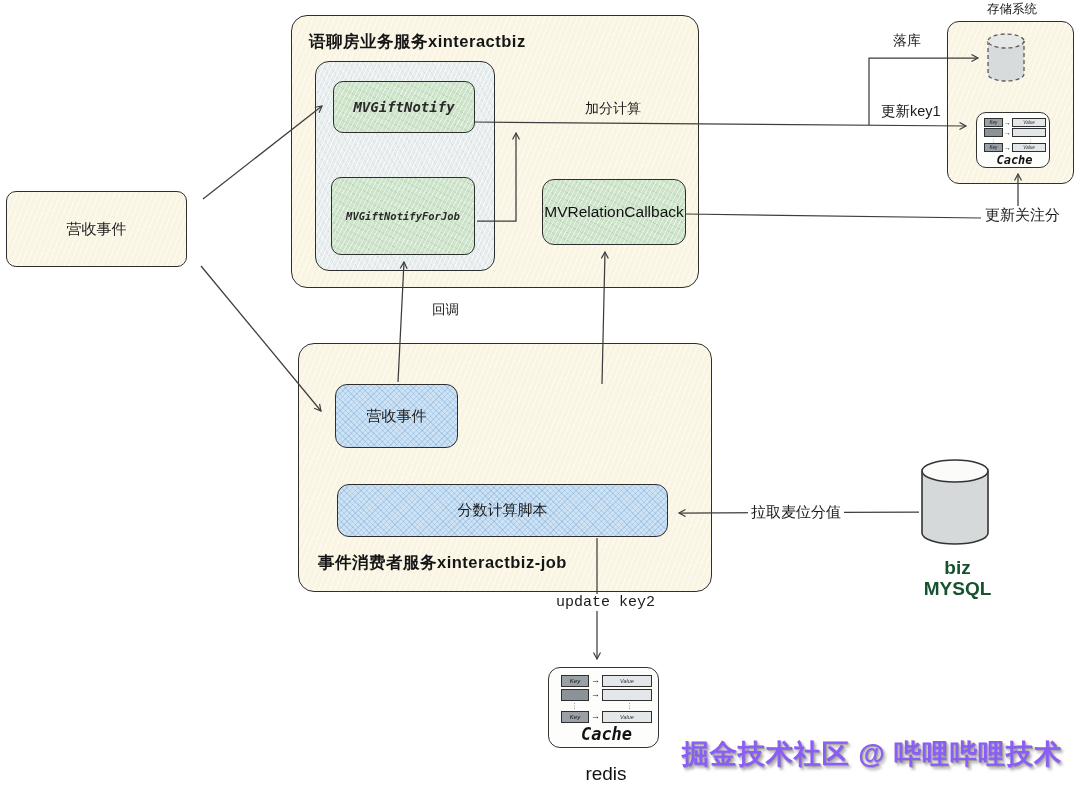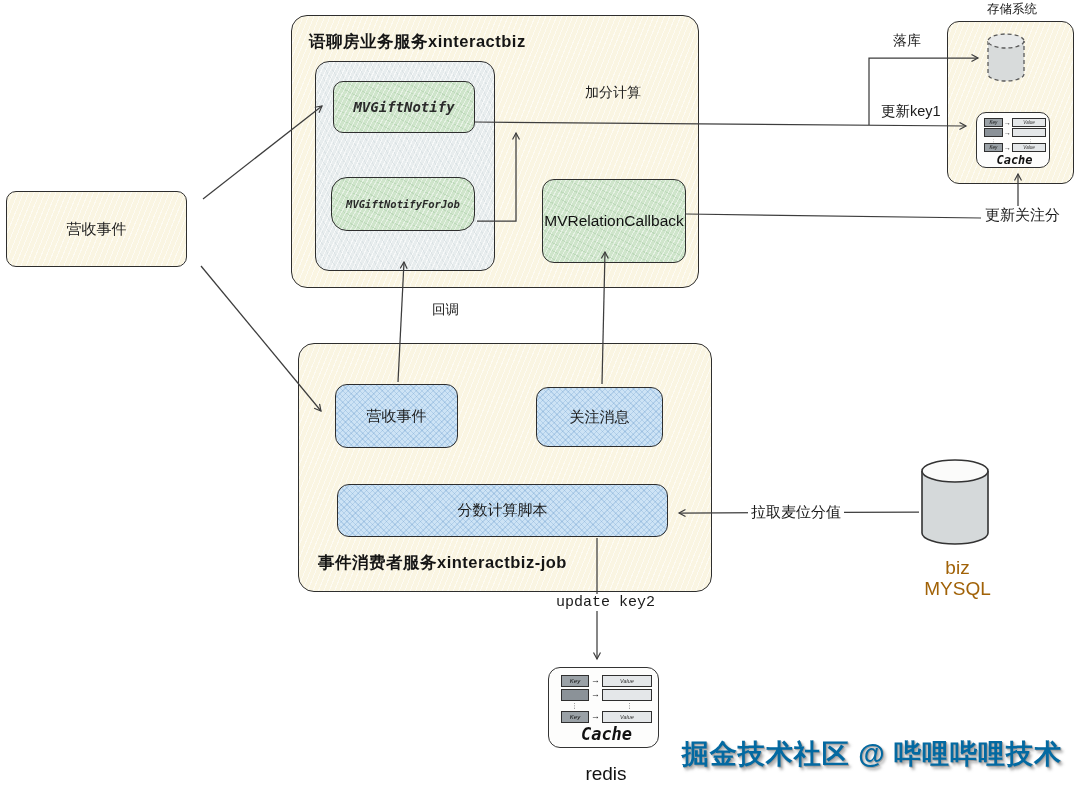--- a/index.html
+++ b/index.html
@@ -67,58 +67,55 @@
   .cache-sm .kv-row{height:9px;margin-bottom:1px;}
   .cache-sm .kv-key{width:17px;height:7px;font-size:4.5px;line-height:7px;}
   .cache-sm .kv-val{width:32px;height:7px;font-size:4.5px;line-height:7px;}
   .cache-sm .kv-arrow{font-size:7px;margin:0 1px;}
   .cache-sm .dots{height:5px;font-size:5px;}
   .cache-sm .dots .d1{margin-left:7px;}
   .cache-sm .dots .d2{margin-left:32px;}
   .cache-sm .cache-name{font-size:12px;margin-left:-4px;}
 
   .watermark{position:absolute;right:18px;top:736px;font-size:27px;font-weight:bold;letter-spacing:1px;
-    color:#0369a1;text-shadow:1px 1px 1px #9b9b9b, 2.5px 2.5px 3px rgba(140,140,140,.75);z-index:7;}
+    color:#8b5cf6;text-shadow:1px 1px 1px #9b9b9b, 2.5px 2.5px 3px rgba(140,140,140,.75);z-index:7;}
 </style>
 </head>
 <body>
 
 <div class="stage">
 
   <div class="box node cream" style="left:6px;top:191px;width:181px;height:76px;border-radius:10px;">
     <span class="cjk15">营收事件</span>
   </div>
 
   <div class="box cream" style="left:291px;top:15px;width:408px;height:273px;border-radius:16px;"></div>
   <div class="title" style="left:309px;top:31px;">语聊房业务服务xinteractbiz</div>
 
   <div class="box grayblue" style="left:315px;top:61px;width:180px;height:210px;"></div>
 
   <div class="box node green" style="left:333px;top:81px;width:142px;height:52px;border-radius:10px;border-width:1.2px;">
     <span class="hand" style="font-size:14px;">MVGiftNotify</span>
   </div>
 
-  <div class="box node green" style="left:331px;top:177px;width:144px;height:54px;border-radius:16px;border-width:1.2px;">
+  <div class="box node green" style="left:331px;top:177px;width:144px;height:78px;border-radius:10px;border-width:1.2px;">
     <span class="hand" style="font-size:10.5px;">MVGiftNotifyForJob</span>
   </div>
 
-  <div class="box node green" style="left:542px;top:179px;width:144px;height:84px;border-radius:12px;">
+  <div class="box node green" style="left:542px;top:179px;width:144px;height:66px;border-radius:12px;">
     <span style="font-size:15.5px;font-weight:500;color:#111;">MVRelationCallback</span>
   </div>
 
   <div class="box cream" style="left:298px;top:343px;width:414px;height:249px;border-radius:16px;"></div>
   <div class="title" style="left:318px;top:552px;">事件消费者服务xinteractbiz-job</div>
 
   <div class="box node blue" style="left:335px;top:384px;width:123px;height:64px;border-radius:12px;">
     <span class="cjk15">营收事件</span>
   </div>
 
-  <div class="box node blue" style="left:536px;top:387px;width:127px;height:60px;border-radius:12px;">
-    <span class="cjk15">关注消息</span>
-  </div>
 
   <div class="box node blue" style="left:337px;top:484px;width:331px;height:53px;border-radius:12px;">
     <span class="cjk15">分数计算脚本</span>
   </div>
 
   <div class="edge-label" style="left:987px;top:1px;font-size:12.5px;">存储系统</div>
   <div class="box cream" style="left:947px;top:21px;width:127px;height:163px;border-radius:12px;"></div>
 
   <svg class="cyl" style="left:984px;top:30px;" width="44" height="56">
     <path d="M4,11 L4,44 A18,7 0 0 0 40,44 L40,11" fill="#d8dbdb" stroke="#5a5a5a" stroke-width="1.3" stroke-dasharray="4 3"></path>
@@ -145,21 +142,21 @@
       <span class="kv-arrow">→</span>
       <span class="kv-val">Value</span>
     </div>
     <div class="cache-name">Cache</div>
   </div>
 
   <svg class="cyl" style="left:918px;top:456px;" width="74" height="94">
     <path d="M4,15 L4,77 A33,11 0 0 0 70,77 L70,15" fill="#d5d9da" stroke="#333" stroke-width="1.6"></path>
     <ellipse cx="37" cy="15" rx="33" ry="11" fill="#fbfbfa" stroke="#333" stroke-width="1.6"></ellipse>
   </svg>
-  <div style="position:absolute;left:895px;top:557px;width:125px;text-align:center;font-size:19px;font-weight:400;line-height:1.12;color:#a16207;">
+  <div style="position:absolute;left:895px;top:557px;width:125px;text-align:center;font-size:19px;font-weight:700;line-height:1.12;color:#14532d;">
     <div>biz</div>
     <div>MYSQL</div>
   </div>
 
   <div class="cache-box cache-lg">
     <div class="kv-row">
       <span class="kv-key">Key</span>
       <span class="kv-arrow">→</span>
       <span class="kv-val">Value</span>
     </div>
@@ -195,21 +192,21 @@
       <polyline points="477,221 516,221 516,133" marker-end="url(#arr)"></polyline>
       <line x1="398" y1="382" x2="404" y2="262" marker-end="url(#arr)"></line>
       <line x1="602" y1="384" x2="605" y2="252" marker-end="url(#arr)"></line>
       <line x1="686" y1="214" x2="981" y2="218"></line>
       <line x1="1018" y1="209" x2="1018" y2="174" marker-end="url(#arr)"></line>
       <line x1="597" y1="538" x2="597" y2="659" marker-end="url(#arr)"></line>
       <line x1="919" y1="512" x2="679" y2="513" marker-end="url(#arr)"></line>
     </g>
   </svg>
 
-  <div class="edge-label" style="left:585px;top:84px;">加分计算</div>
+  <div class="edge-label" style="left:585px;top:100px;">加分计算</div>
   <div class="edge-label" style="left:893px;top:32px;">落库</div>
   <div class="edge-label" style="left:881px;top:102px;font-size:14.5px;">更新key1</div>
   <div class="edge-label on-line" style="left:982px;top:206px;font-size:15px;">更新关注分</div>
   <div class="edge-label" style="left:404px;top:301px;font-size:13.5px;margin-left:28px;">回调</div>
   <div class="edge-label on-line" style="left:748px;top:503px;font-size:15px;">拉取麦位分值</div>
   <div class="edge-label on-line" style="left:553px;top:594px;font-size:15px;">update key2</div>
 
   <div class="watermark">掘金技术社区 @ 哔哩哔哩技术</div>
 
 </div>

